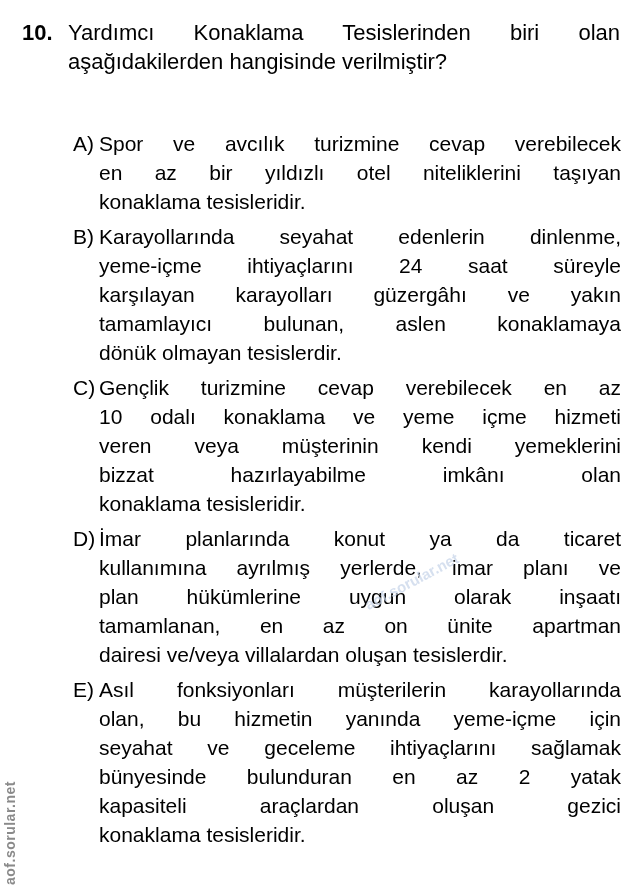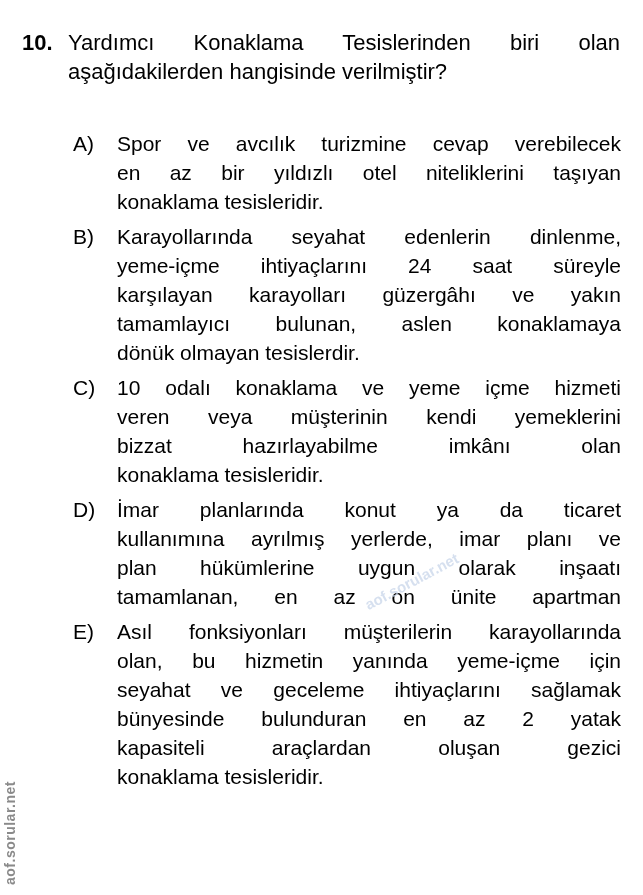--- a/index.html
+++ b/index.html
@@ -1,26 +1,26 @@
 <!DOCTYPE html>
 <html><head>
 <meta charset="utf-8">
 <style>
   html, body { margin:0; padding:0; background:#ffffff; }
   body { width:643px; height:895px; position:relative; overflow:hidden;
          font-family:"Liberation Sans", sans-serif; color:#000; }
-  .question { position:absolute; left:22px; top:28px; width:598px; }
+  .question { position:absolute; left:22px; top:18px; width:598px; }
   .q-num { position:absolute; left:0; top:0; font-weight:bold; font-size:22px; line-height:29px; }
   .q-text { margin-left:46px; font-weight:normal; font-size:22px; line-height:29px; text-align:justify; text-align-last:left; }
   .q-text .l { display:block; text-align:justify; text-align-last:justify; }
   .q-text .l.last { text-align-last:left; }
   .options { position:absolute; left:73px; top:129px; width:548px; }
   .opt { position:relative; margin-bottom:6px; }
   .opt-letter { position:absolute; left:0; top:0; font-size:21px; line-height:29px; }
-  .opt-text { margin-left:44px; font-size:21px; line-height:29px; }
+  .opt-text { margin-left:26px; font-size:21px; line-height:29px; }
   .opt-text .l { display:block; text-align:justify; text-align-last:justify; white-space:nowrap; }
   .opt-text .l.last { text-align-last:left; }
   .watermark-side { position:absolute; left:2px; top:885px; transform-origin:0 0; transform:rotate(-90deg);
         font-weight:bold; font-size:14px; color:#8a8a8a; letter-spacing:0.5px; white-space:nowrap; }
   .watermark-diag { position:absolute; left:362px; top:598px; transform-origin:0 0; transform:rotate(-28deg);
         font-size:15px; font-weight:bold; color:#c9d6ea; opacity:0.75; white-space:nowrap; }
 </style>
 </head>
 <body>
 
@@ -47,33 +47,35 @@
       <span class="l">Karayollarında seyahat edenlerin dinlenme,</span>
       <span class="l">yeme-içme ihtiyaçlarını 24 saat süreyle</span>
       <span class="l">karşılayan karayolları güzergâhı ve yakın</span>
       <span class="l">tamamlayıcı bulunan, aslen konaklamaya</span>
       <span class="l last">dönük olmayan tesislerdir.</span>
     </div>
   </div>
   <div class="opt">
     <span class="opt-letter">C)</span>
     <div class="opt-text">
+      <span class="l">Gençlik turizmine cevap verebilecek en az</span>
       <span class="l">10 odalı konaklama ve yeme içme hizmeti</span>
       <span class="l">veren veya müşterinin kendi yemeklerini</span>
       <span class="l">bizzat hazırlayabilme imkânı olan</span>
       <span class="l last">konaklama tesisleridir.</span>
     </div>
   </div>
   <div class="opt">
     <span class="opt-letter">D)</span>
     <div class="opt-text">
       <span class="l">İmar planlarında konut ya da ticaret</span>
       <span class="l">kullanımına ayrılmış yerlerde, imar planı ve</span>
       <span class="l">plan hükümlerine uygun olarak inşaatı</span>
       <span class="l">tamamlanan, en az on ünite apartman</span>
+      <span class="l last">dairesi ve/veya villalardan oluşan tesislerdir.</span>
     </div>
   </div>
   <div class="opt">
     <span class="opt-letter">E)</span>
     <div class="opt-text">
       <span class="l">Asıl fonksiyonları müşterilerin karayollarında</span>
       <span class="l">olan, bu hizmetin yanında yeme-içme için</span>
       <span class="l">seyahat ve geceleme ihtiyaçlarını sağlamak</span>
       <span class="l">bünyesinde bulunduran en az 2 yatak</span>
       <span class="l">kapasiteli araçlardan oluşan gezici</span>

